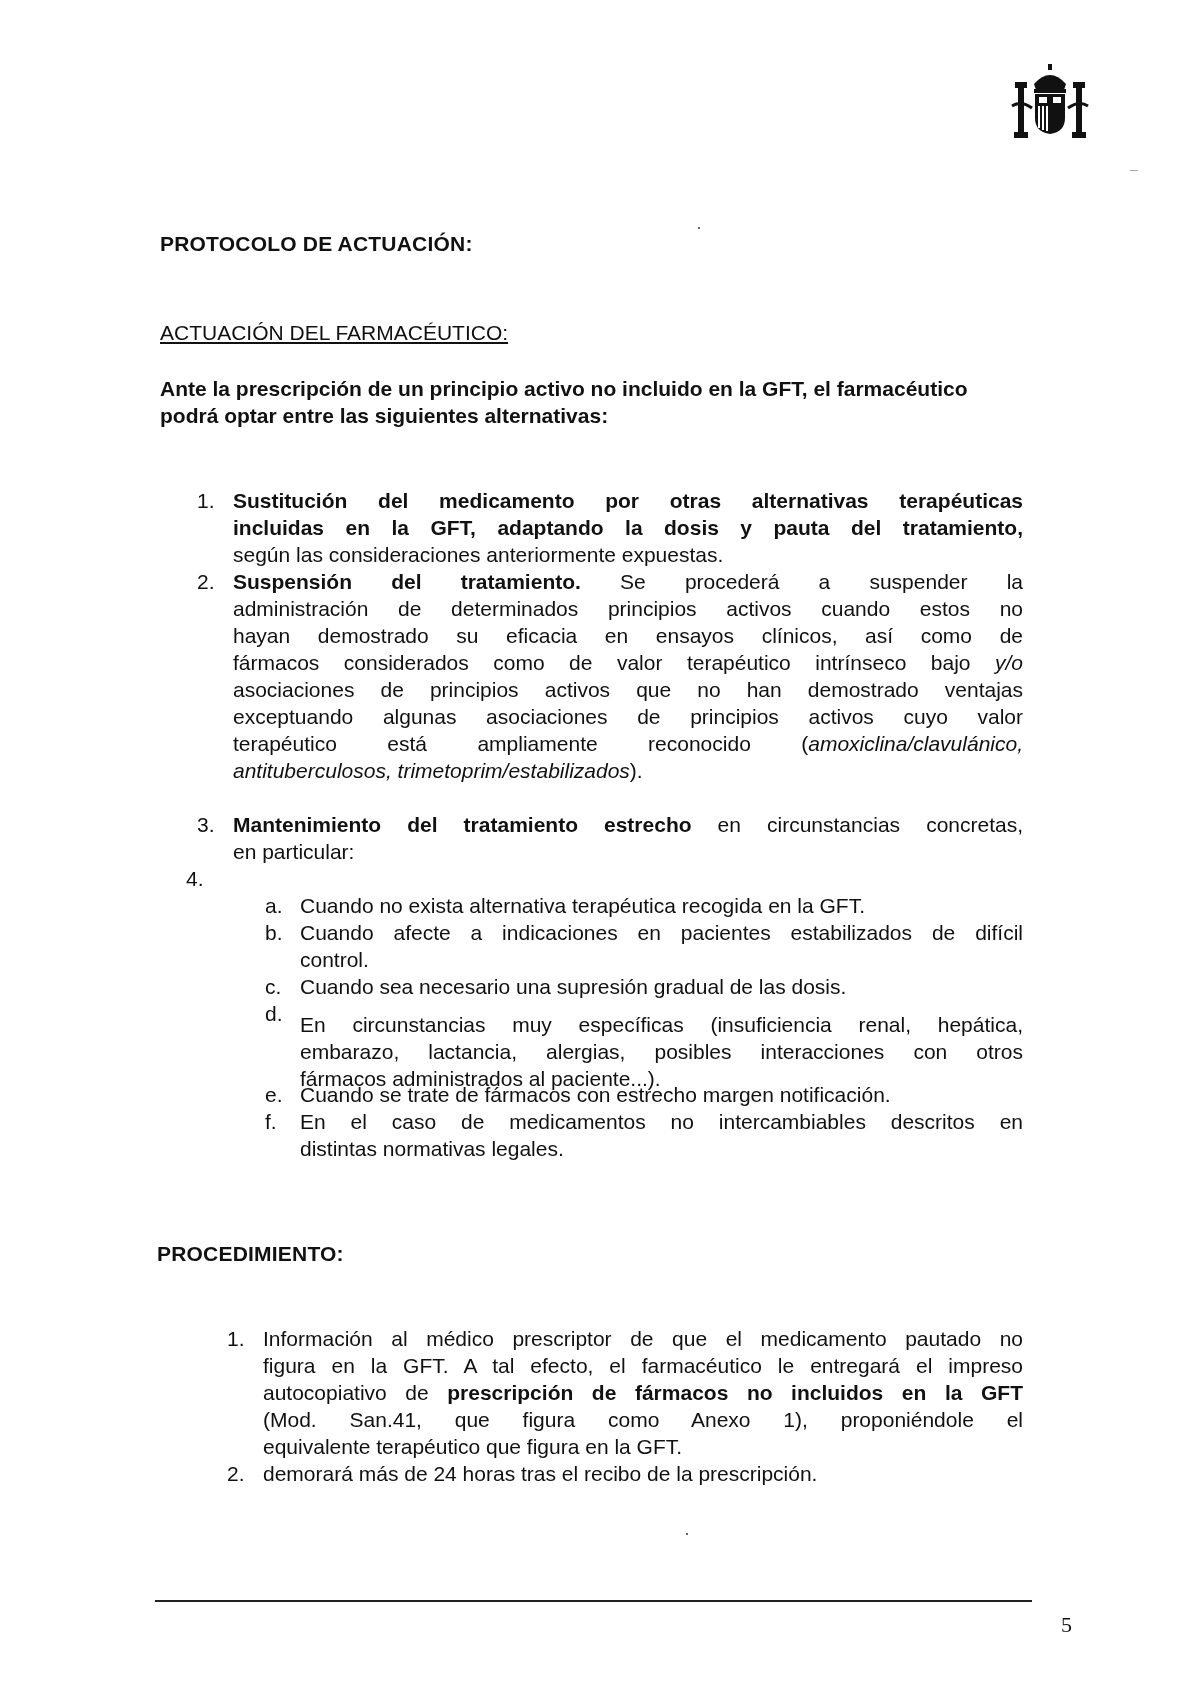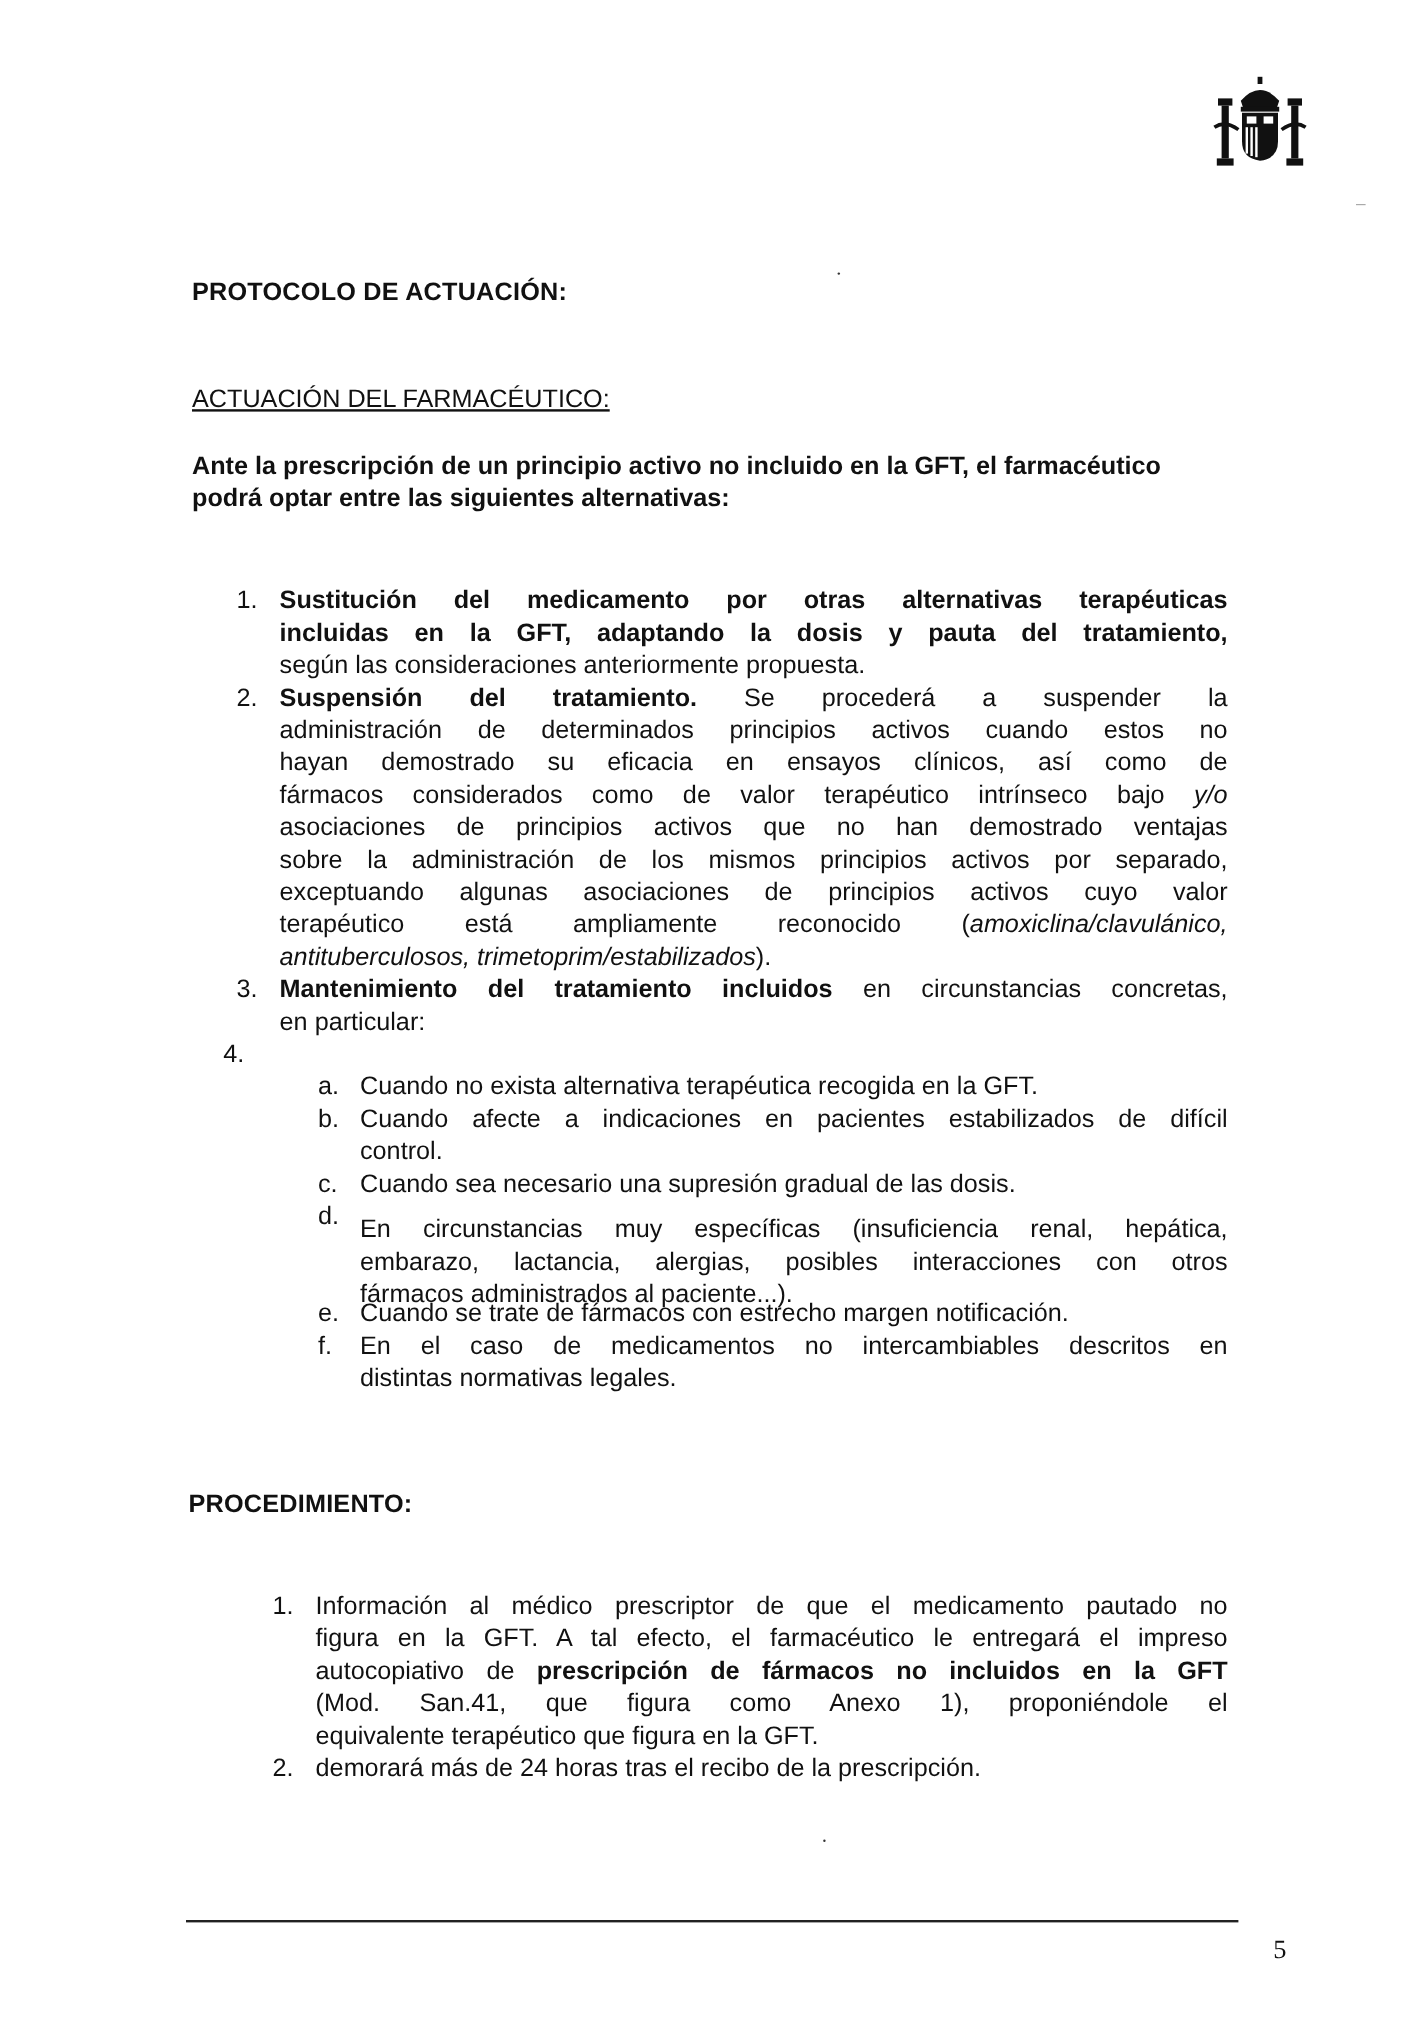--- a/index.html
+++ b/index.html
@@ -55,39 +55,38 @@
 
 <div class="abs para" style="left:160px; top:375px; width:865px;">
   <div>Ante la prescripción de un principio activo no incluido en la GFT, el farmacéutico</div>
   <div>podrá optar entre las siguientes alternativas:</div>
 </div>
 
 <div class="abs num" style="left:197px; top:487px;">1.</div>
 <div class="abs txt" style="left:233px; top:487px; width:790px;">
   <div style="text-align-last:justify;"><span class="bold">Sustitución del medicamento por otras alternativas terapéuticas</span></div>
   <div style="text-align-last:justify;"><span class="bold">incluidas en la GFT, adaptando la dosis y pauta del tratamiento,</span></div>
-  <div><span>según las consideraciones anteriormente propuesta.</span></div>
+  <div><span>según las consideraciones anteriormente expuestas.</span></div>
 </div>
 
 <div class="abs num" style="left:197px; top:568px;">2.</div>
 <div class="abs txt" style="left:233px; top:568px; width:790px;">
   <div style="text-align-last:justify;"><span class="bold">Suspensión del tratamiento.</span><span> Se procederá a suspender la</span></div>
   <div style="text-align-last:justify;">administración de determinados principios activos cuando estos no</div>
   <div style="text-align-last:justify;">hayan demostrado su eficacia en ensayos clínicos, así como de</div>
   <div style="text-align-last:justify;"><span>fármacos considerados como de valor terapéutico intrínseco bajo</span><span class="ital"> y/o</span></div>
   <div style="text-align-last:justify;">asociaciones de principios activos que no han demostrado ventajas</div>
-  <div style="text-align-last:justify;">sobre la administración de los mismos principios activos por separado,</div>
   <div style="text-align-last:justify;">exceptuando algunas  asociaciones de principios activos cuyo  valor</div>
   <div style="text-align-last:justify;"><span>terapéutico está ampliamente reconocido (</span><span class="ital">amoxiclina/clavulánico,</span></div>
   <div><span class="ital">antituberculosos, trimetoprim/estabilizados</span><span>).</span></div>
 </div>
 
 <div class="abs num" style="left:197px; top:811px;">3.</div>
 <div class="abs txt" style="left:233px; top:811px; width:790px;">
-  <div style="text-align-last:justify;"><span class="bold">Mantenimiento del tratamiento incluidos</span><span> en circunstancias concretas,</span></div>
+  <div style="text-align-last:justify;"><span class="bold">Mantenimiento del tratamiento estrecho</span><span> en circunstancias concretas,</span></div>
   <div>en particular:</div>
 </div>
 
 <div class="abs num" style="left:186px; top:865px;">4.</div>
 
 <div class="abs num" style="left:265px; top:892px;">a.</div>
 <div class="abs txt" style="left:300px; top:892px; width:723px;">
   <div>Cuando no exista alternativa terapéutica recogida en la GFT.</div>
 </div>
 

